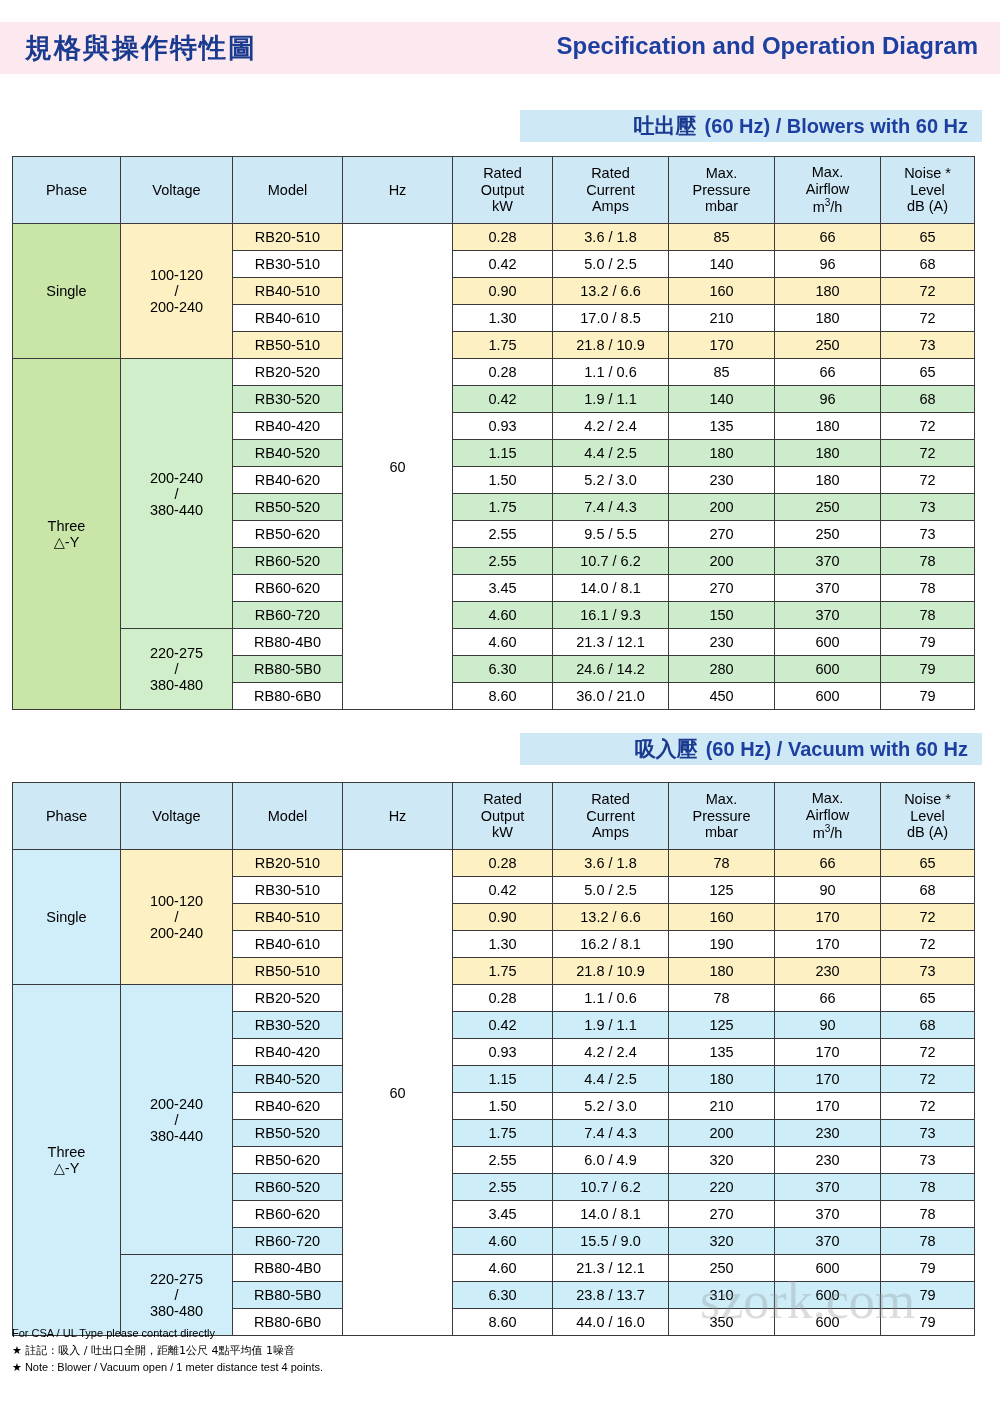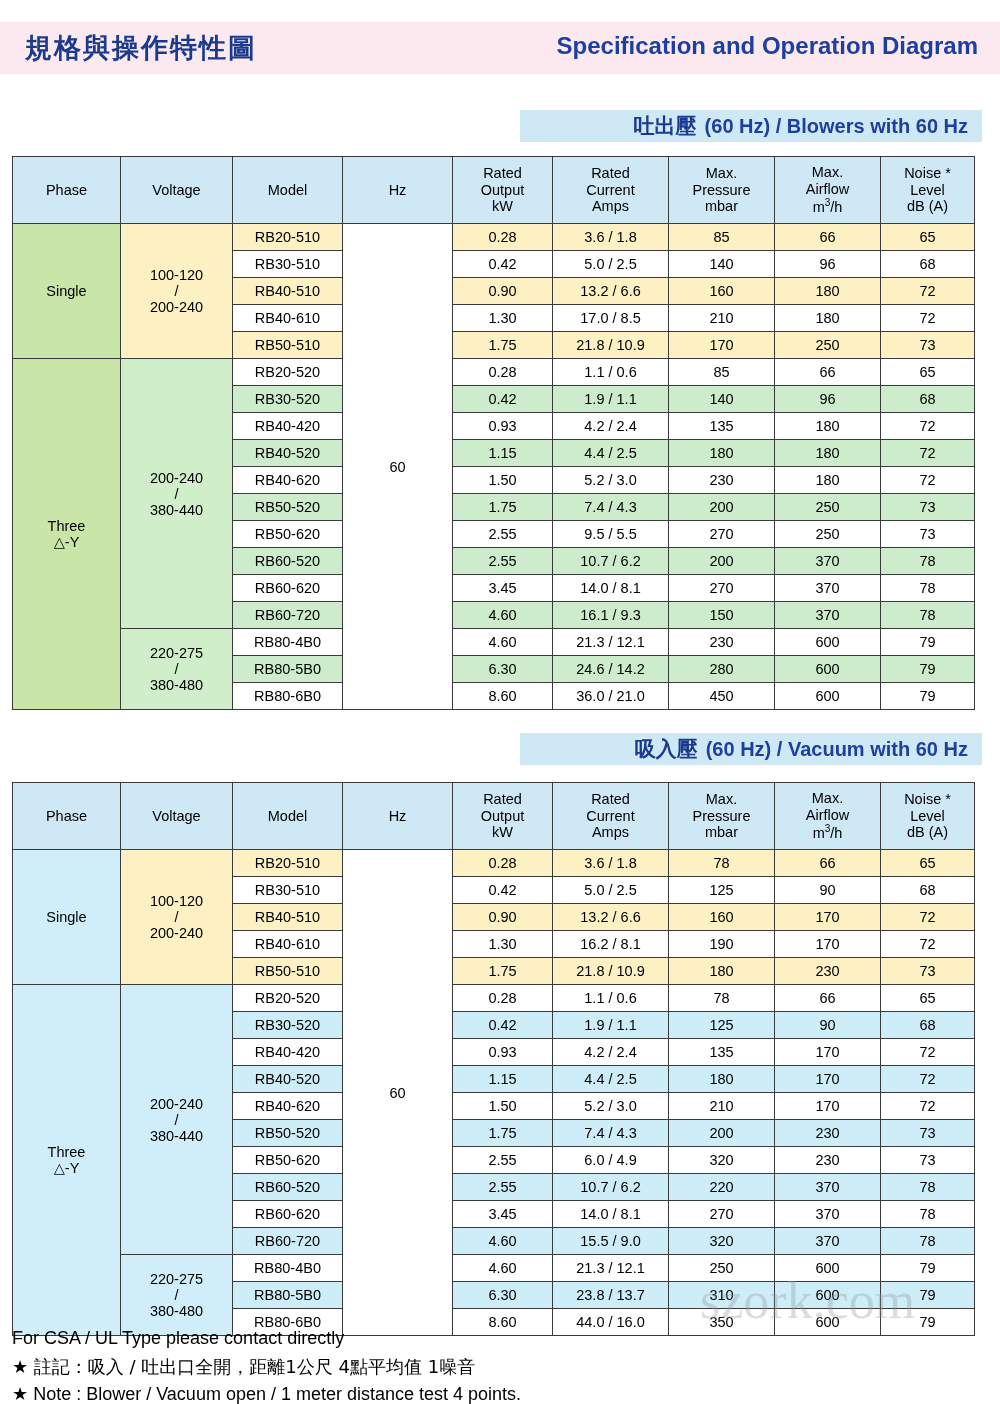--- a/index.html
+++ b/index.html
@@ -123,21 +123,21 @@
   .model-cell { text-align: center; margin-top: 25px; }
 
   
   .notes {
     position: absolute;
     left: 12px;
     top: 1325px;
     width: 960px;
   }
   .note-line {
-    font-size: 18px;
+    font-size: 11px;
     color: #000;
     line-height: 1.55;
     font-family: "DejaVu Sans", sans-serif;
   }
   .note-line.en { font-family: "Liberation Sans", sans-serif; }
 
   
   .wm-cn {
     position: absolute;
     left: 45px;

